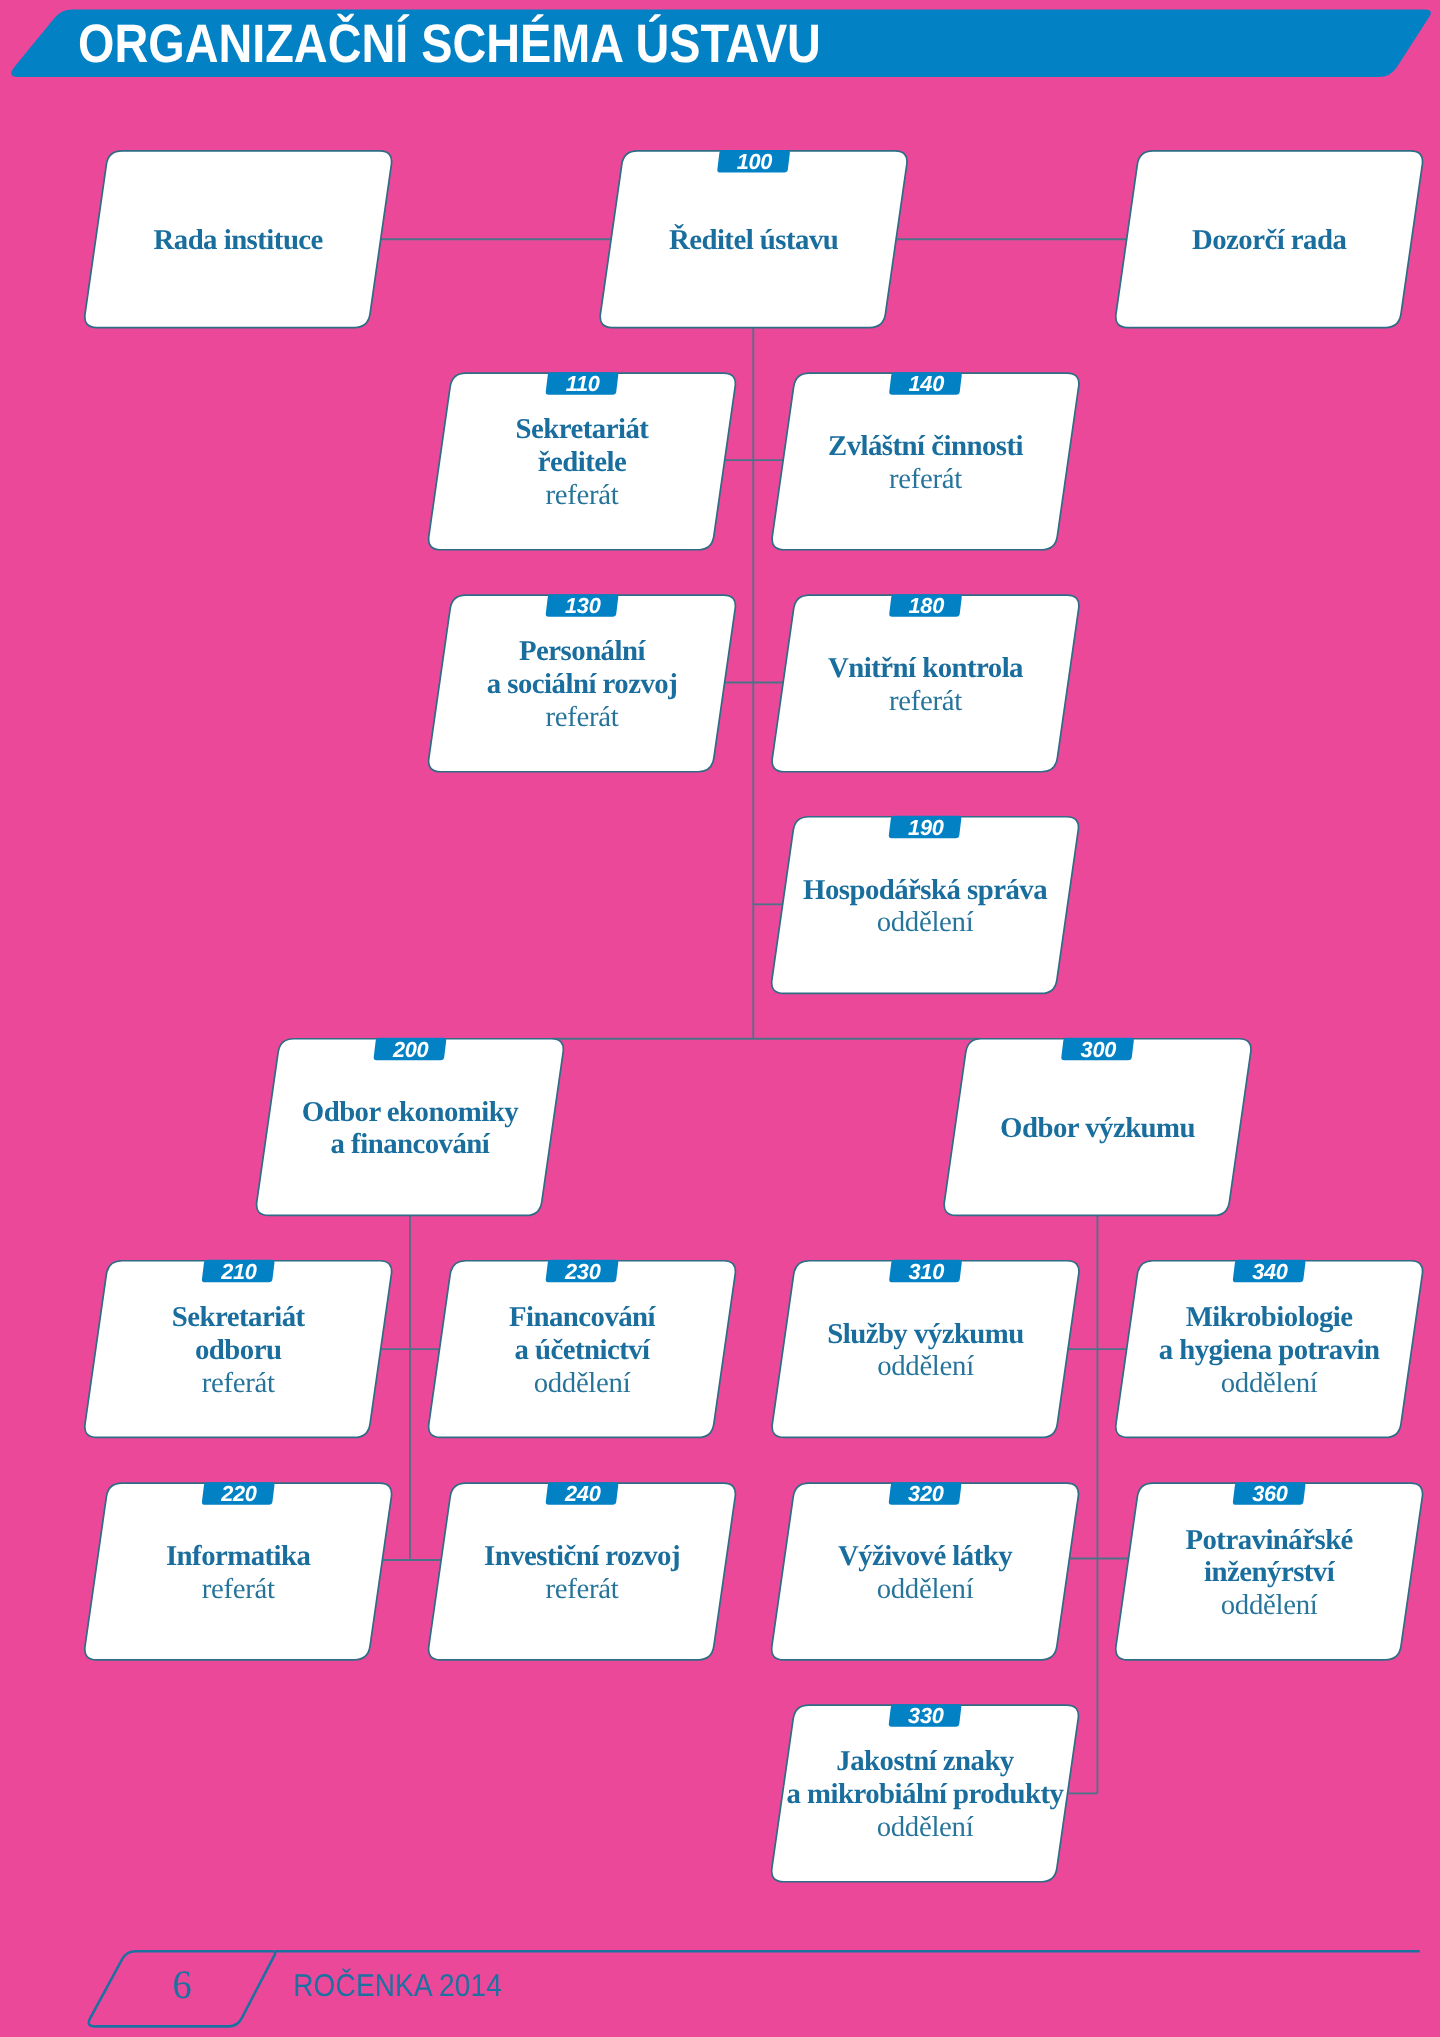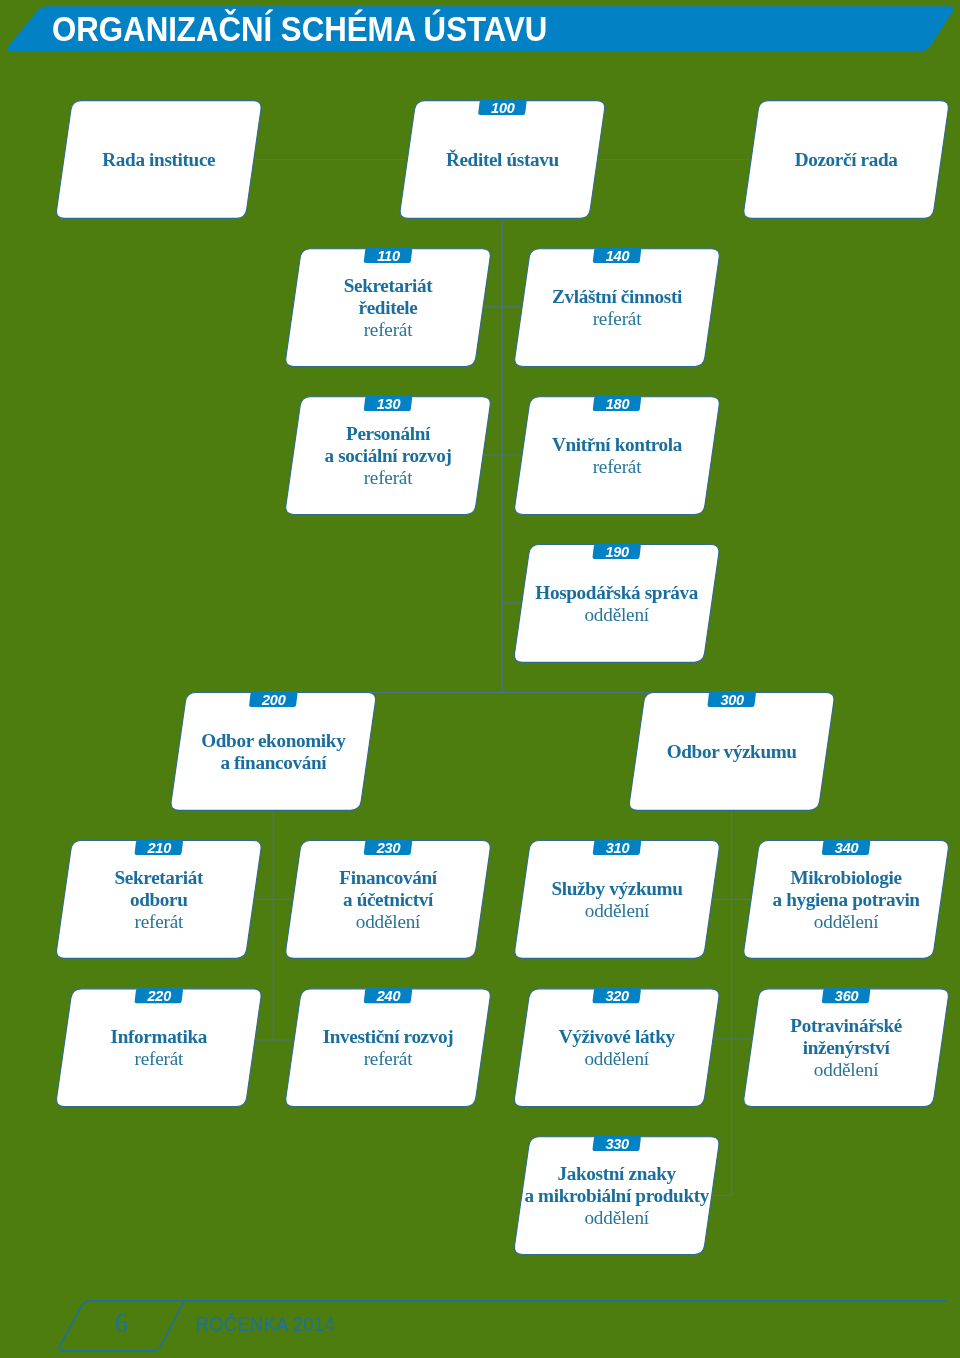--- a/index.html
+++ b/index.html
@@ -1,19 +1,19 @@
 <!DOCTYPE html>
 <html><head>
 <meta charset="utf-8">
 <title>ORGANIZAČNÍ SCHÉMA ÚSTAVU</title>
 <style>
   html,body{margin:0;padding:0;background:#ffffff;}
   body{width:960px;height:1358px;overflow:hidden;
        font-family:"Liberation Sans",sans-serif;}
-  .page{position:relative;width:960px;height:1358px;background:#4d7c0f;}
+  .page{position:relative;width:960px;height:1358px;background:#ec4899;}
   #org-chart{display:block;position:absolute;left:0;top:0;}
   .box{fill:#ffffff;stroke:#2e6d85;stroke-width:1.15;}
   .conn{stroke:#4c7287;stroke-width:1.2;}
   .hdr-text{font-family:"Liberation Sans",sans-serif;font-weight:bold;
             font-size:36px;fill:#ffffff;}
   .node-title{font-family:"Liberation Serif",serif;font-weight:bold;
               font-size:19.2px;letter-spacing:-0.35px;fill:#1a6e9e;}
   .node-sub{font-family:"Liberation Serif",serif;font-weight:normal;
             font-size:19.2px;letter-spacing:-0.2px;fill:#27749b;}
   .badge-text{font-family:"Liberation Sans",sans-serif;font-weight:bold;

